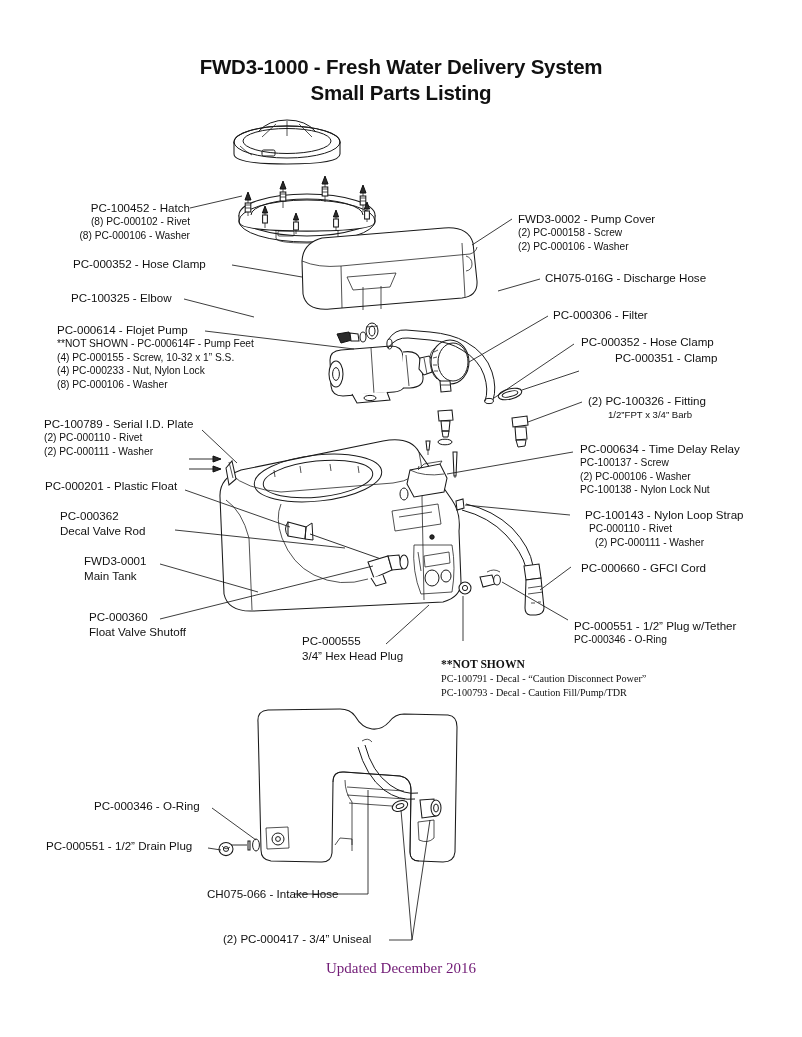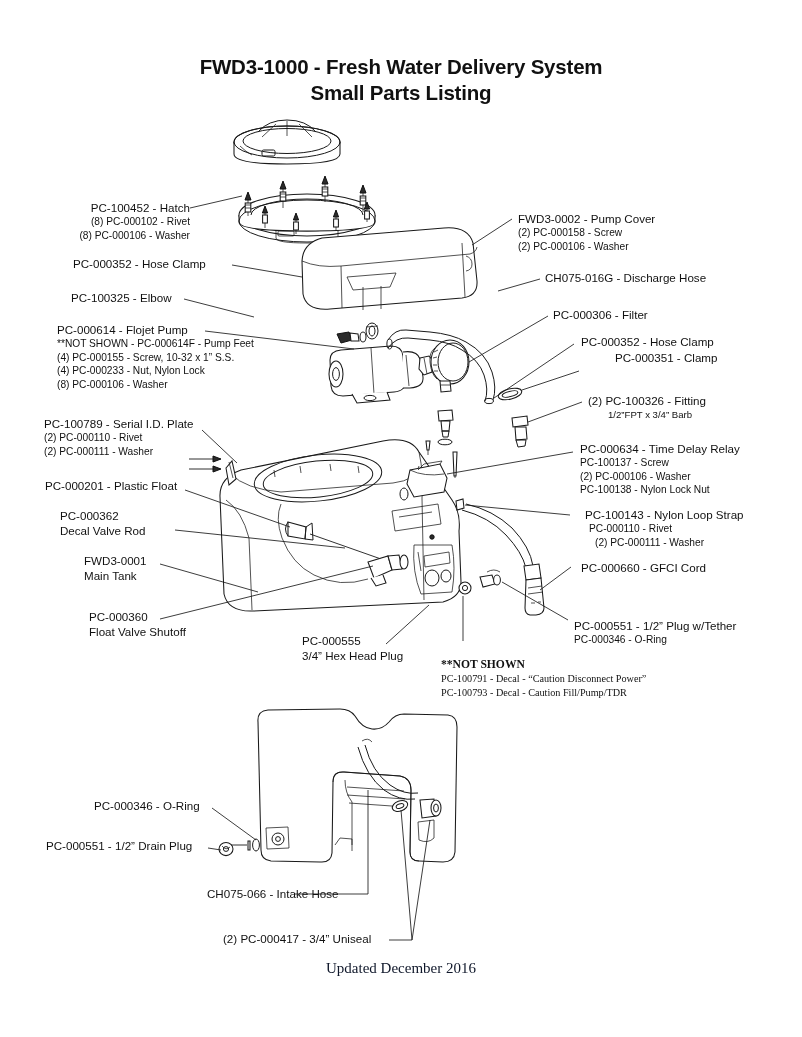--- a/index.html
+++ b/index.html
@@ -38,21 +38,21 @@
   }
 
   
   .footer {
     position: absolute;
     left: 0; top: 960px;
     width: 802px;
     text-align: center;
     font-family: "Liberation Serif", serif;
     font-size: 15px;
-    color: #0f172a;
+    color: #701a75;
   }
 
   
   .callout {
     position: absolute;
     white-space: nowrap;
   }
   .callout .main {
     font-size: 11.6px;
     line-height: 15px;

